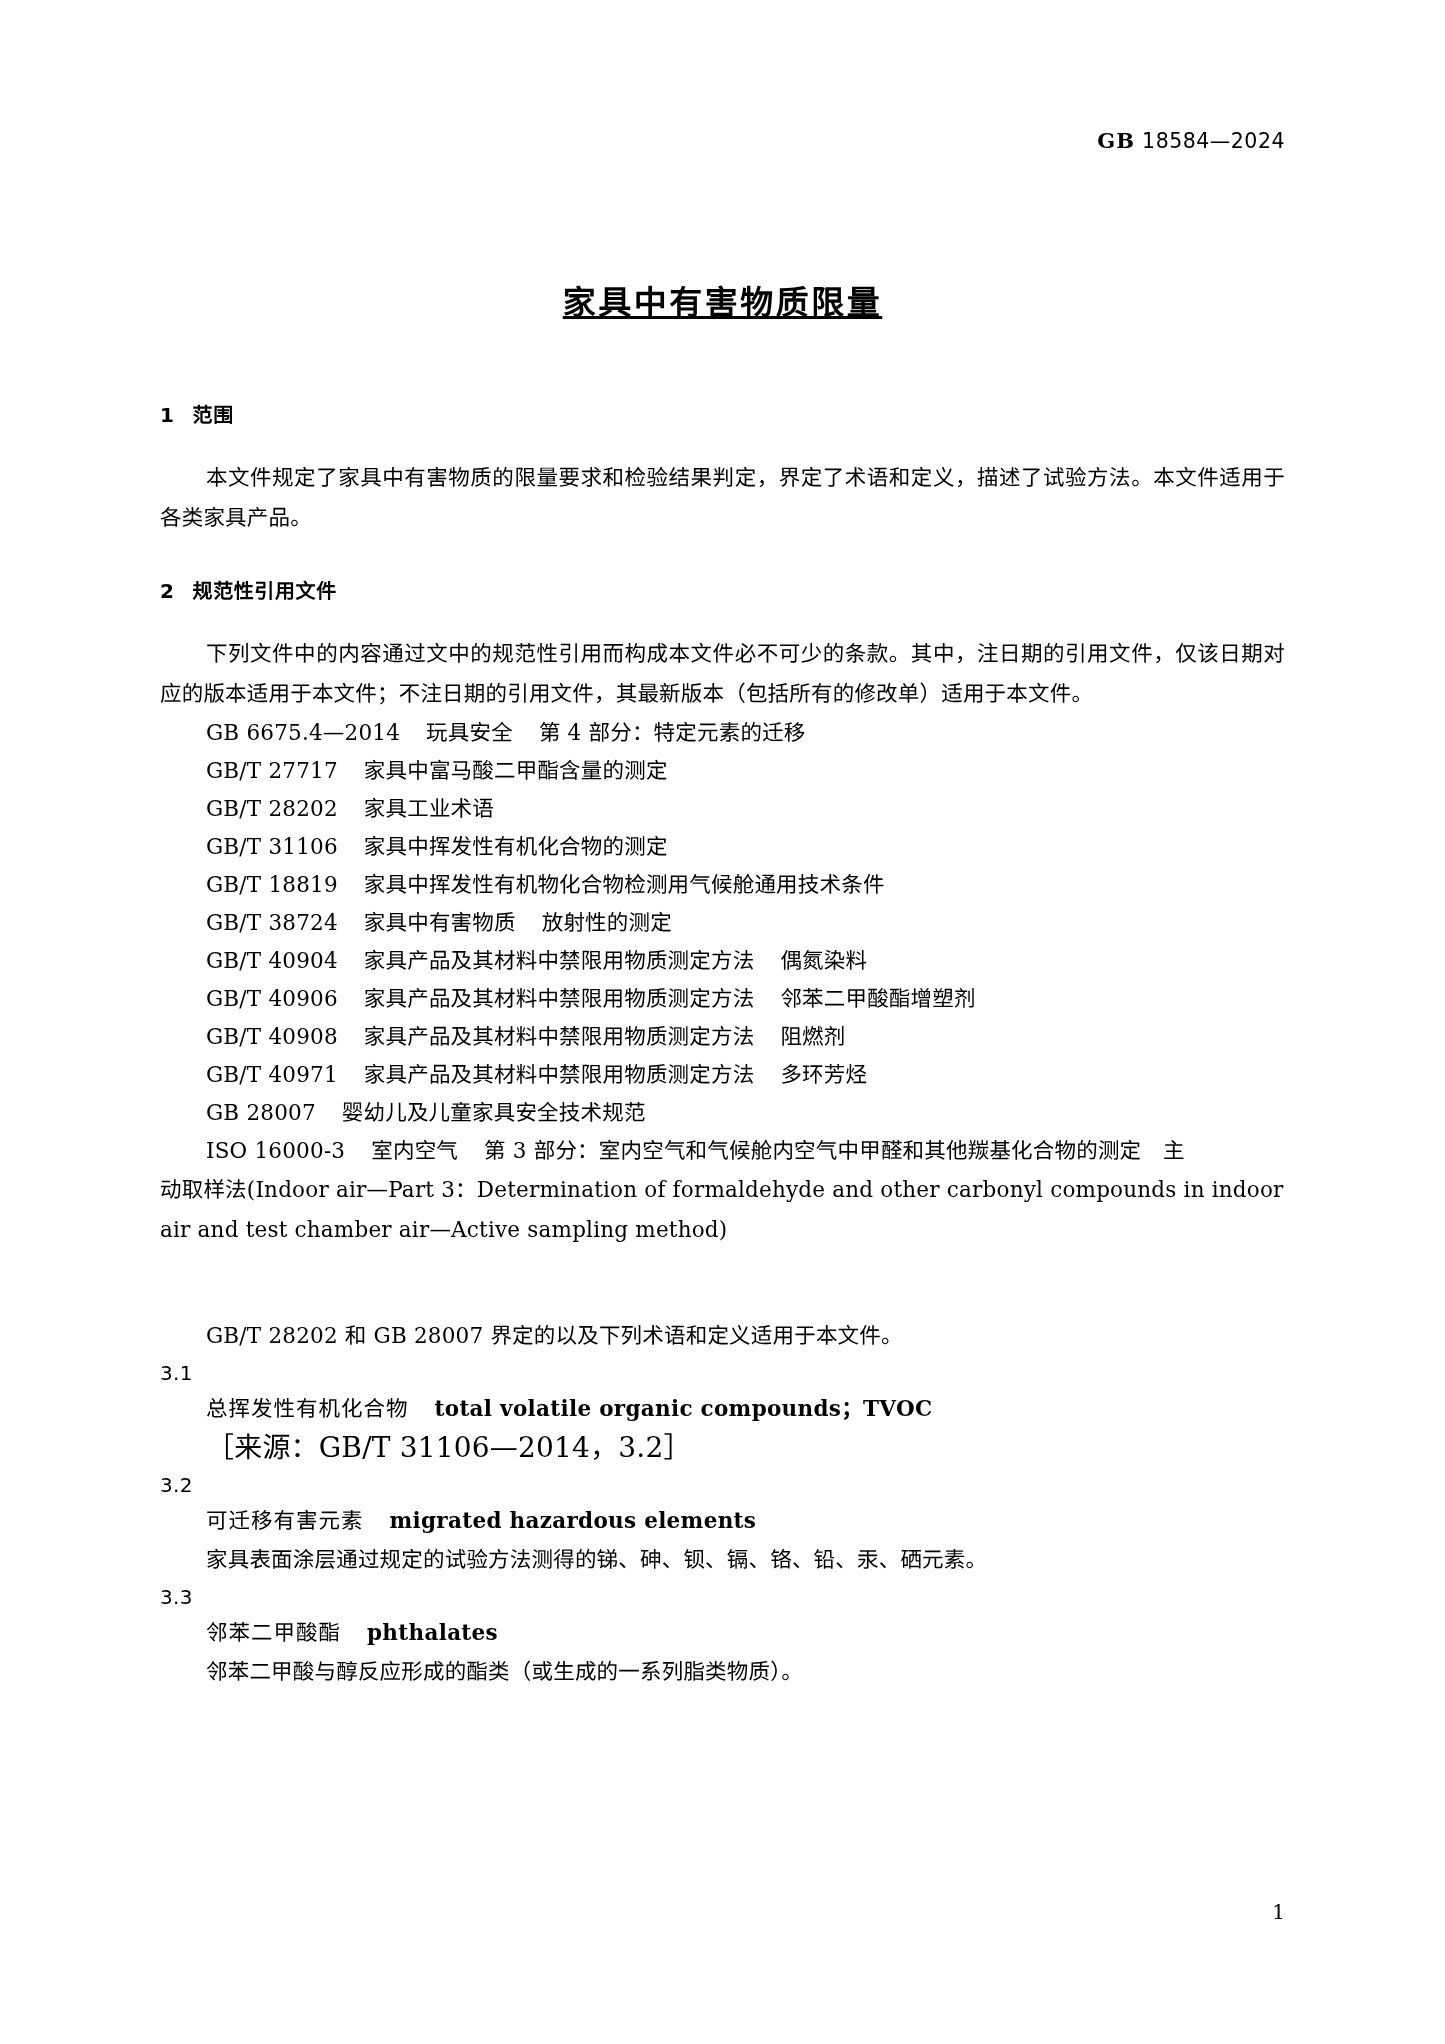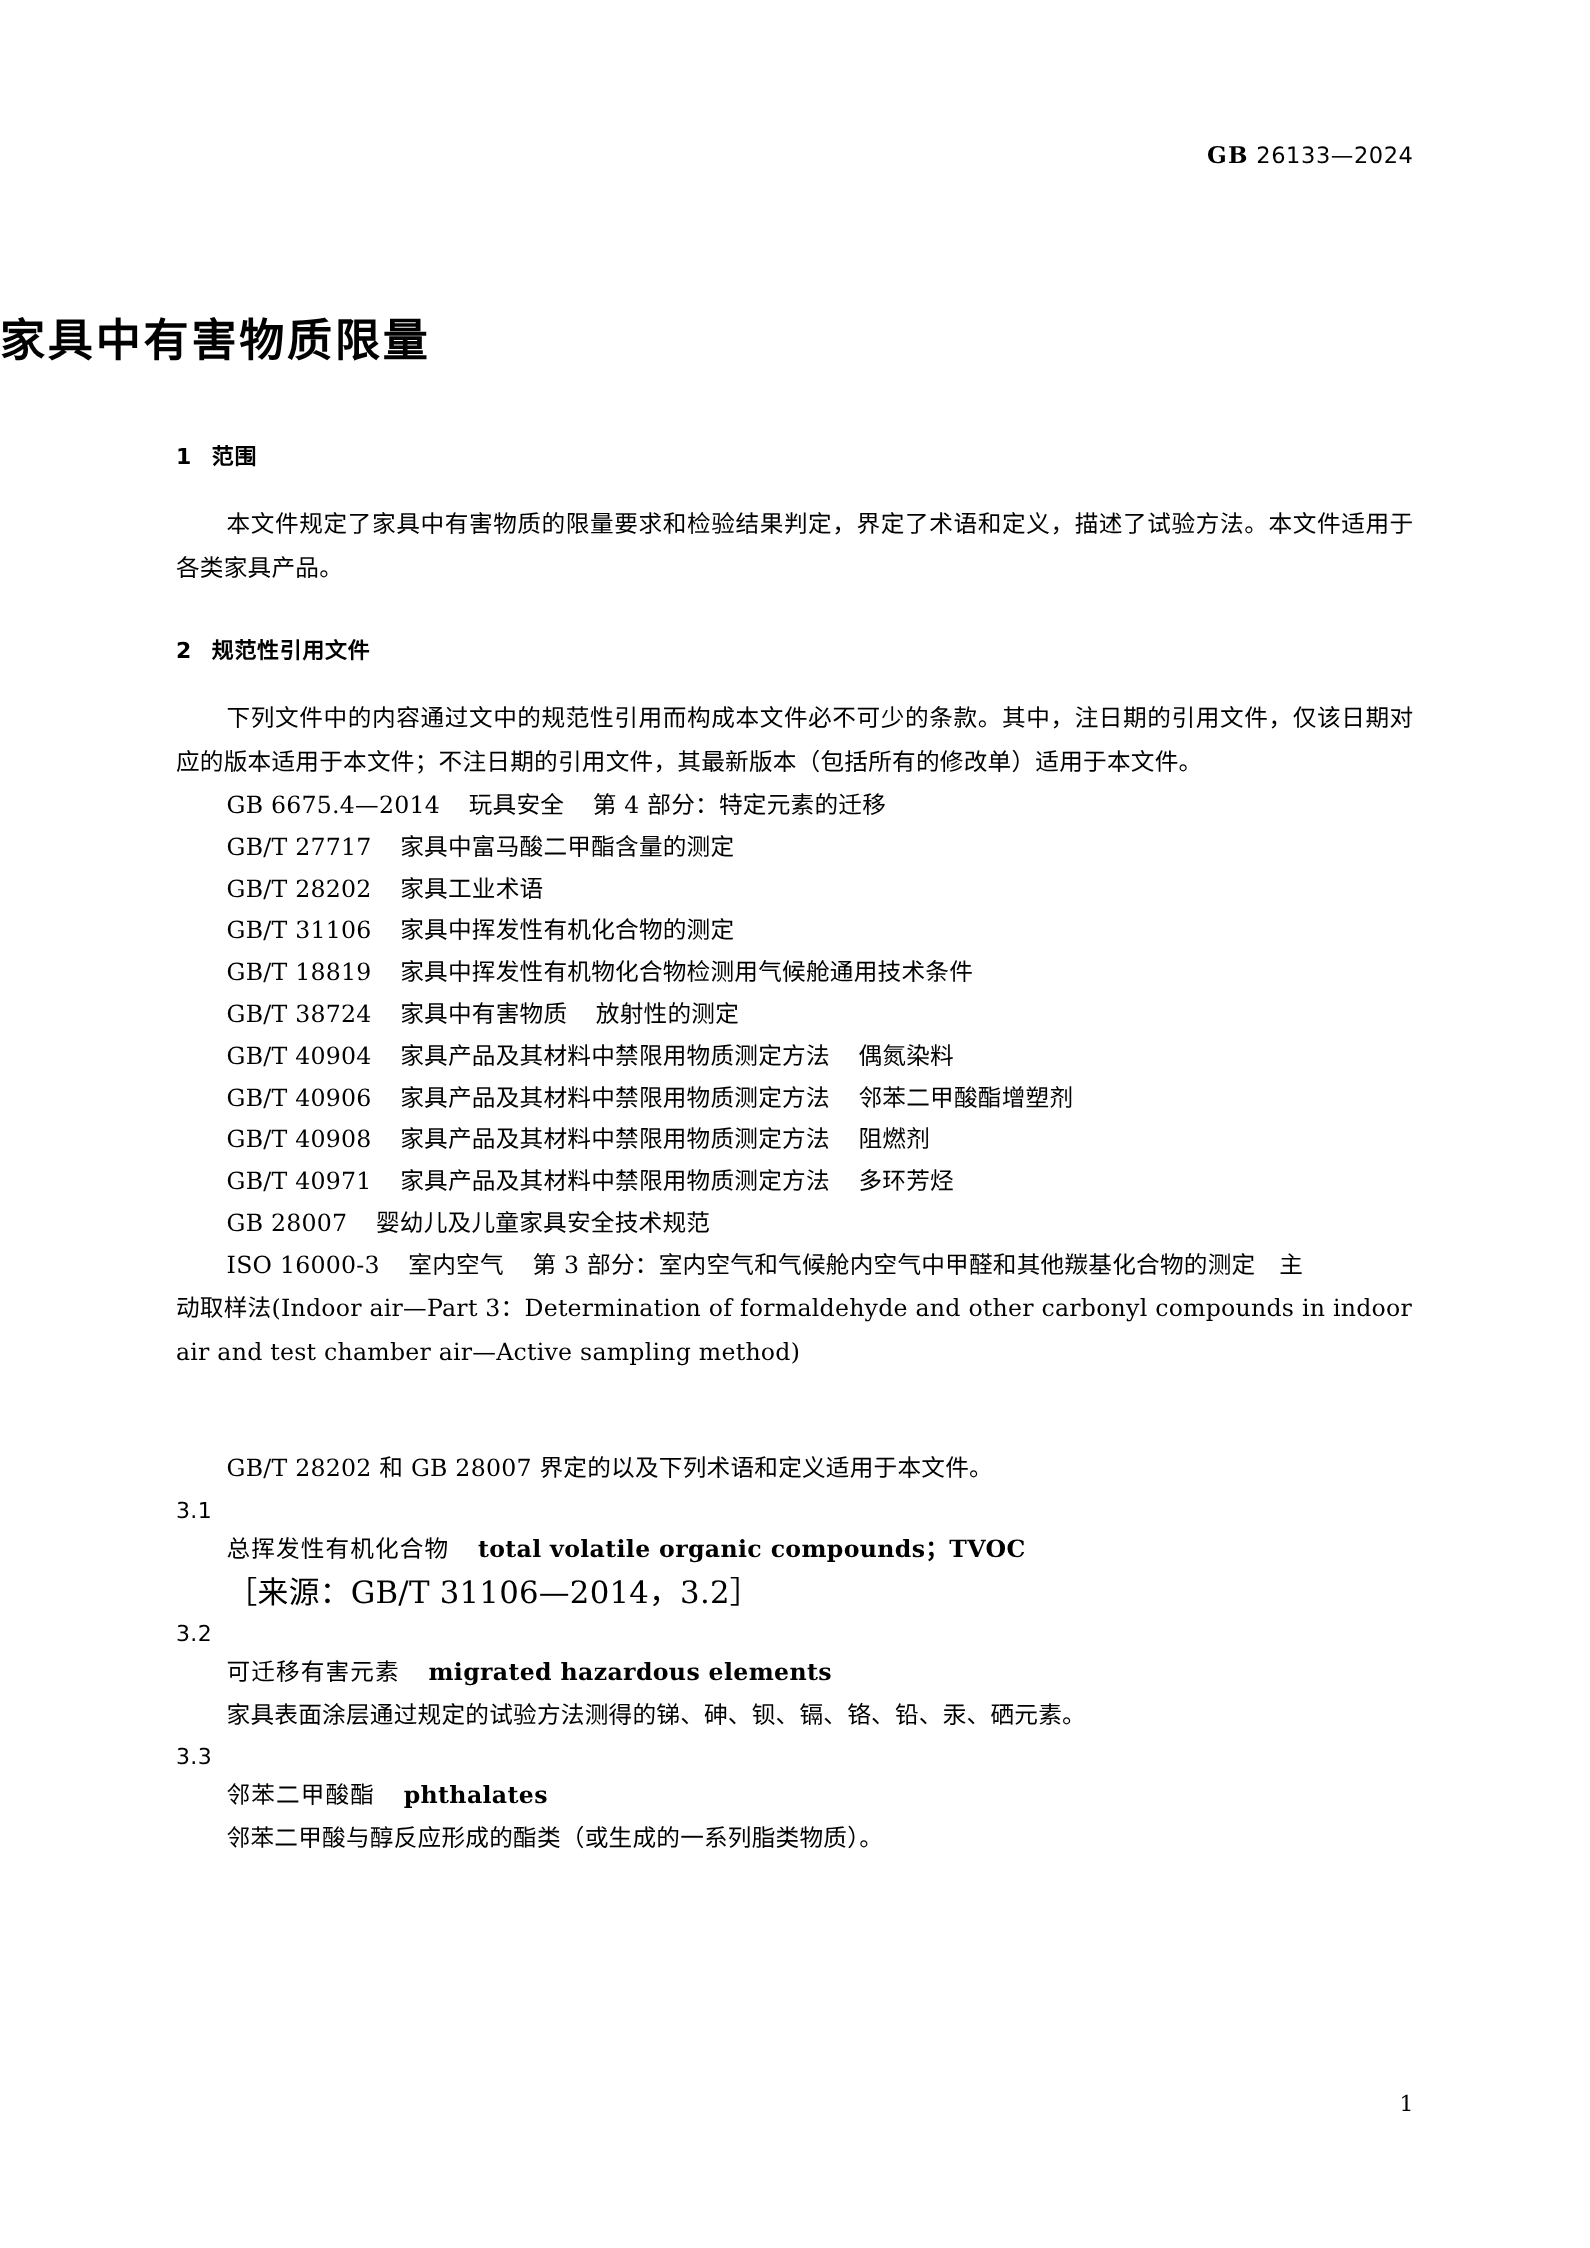--- a/index.html
+++ b/index.html
@@ -44,25 +44,26 @@
     font-size: 20.5px;
     letter-spacing: 0.5px;
   }
 
   
   .doc-title {
     position: absolute;
     top: 276px;
     left: 0;
     width: 100%;
-    text-align: left;
-    font-family: "DejaVu Sans", "Liberation Sans", sans-serif;
-    font-weight: bold;
-    font-size: 41px;
+    text-align: center;
+    font-family: "DejaVu Sans", "Liberation Sans", sans-serif;
+    font-weight: bold;
+    font-size: 33px;
     letter-spacing: 2.5px;
+    text-decoration: underline;
   }
 
   
   .body-flow {
     position: absolute;
     top: 400px;
     left: 160px;
     width: 1125px;
   }
 
@@ -156,21 +157,21 @@
     font-size: 20px;
   }
 </style>
 </head>
 <body>
 
 <div class="page">
 
   <div class="header">
     <span class="code">GB</span>
-    <span class="num">26133—2024</span>
+    <span class="num">18584—2024</span>
   </div>
 
   <div class="doc-title">家具中有害物质限量</div>
 
   <div class="body-flow">
 
     <h2 class="clause">
       <span class="n">1</span><span>范围</span>
     </h2>
     <div class="gap-after-head"></div>

